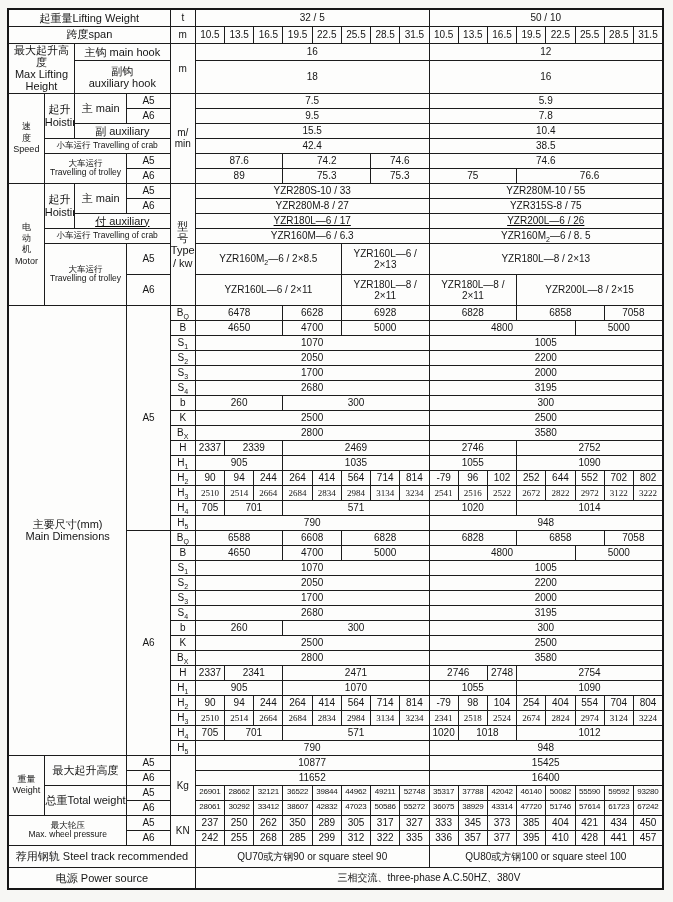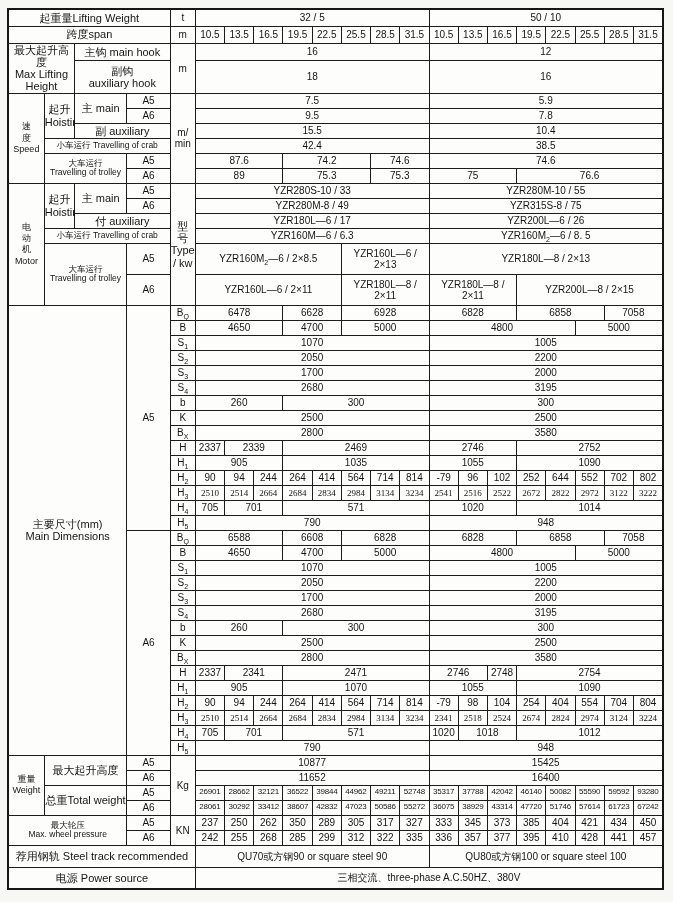--- a/index.html
+++ b/index.html
@@ -159,24 +159,24 @@
         <td>A5</td>
         <td rowspan="6" class="lab">型
 号
 Type
 / kw</td>
         <td colspan="8">YZR280S-10 / 33</td>
         <td colspan="8">YZR280M-10 / 55</td>
       </tr>
       <tr style="height: 15px;">
         <td>A6</td>
-        <td colspan="8">YZR280M-8 / 49</td>
+        <td colspan="8">YZR280M-8 / 27</td>
         <td colspan="8">YZR315S-8 / 75</td>
       </tr>
-      <tr style="height: 15px;">
+      <tr style="height: 15px; text-decoration: underline;">
         <td colspan="2" class="lab">付 auxiliary</td>
         <td colspan="8">YZR180L—6 / 17</td>
         <td colspan="8">YZR200L—6 / 26</td>
       </tr>
       <tr style="height: 15px;">
         <td colspan="3" class="xs">小车运行 Travelling of crab</td>
         <td colspan="8">YZR160M—6 / 6.3</td>
         <td colspan="8">YZR160M<sub>2</sub>—6 / 8. 5</td>
       </tr>
       <tr style="height: 31px;">

